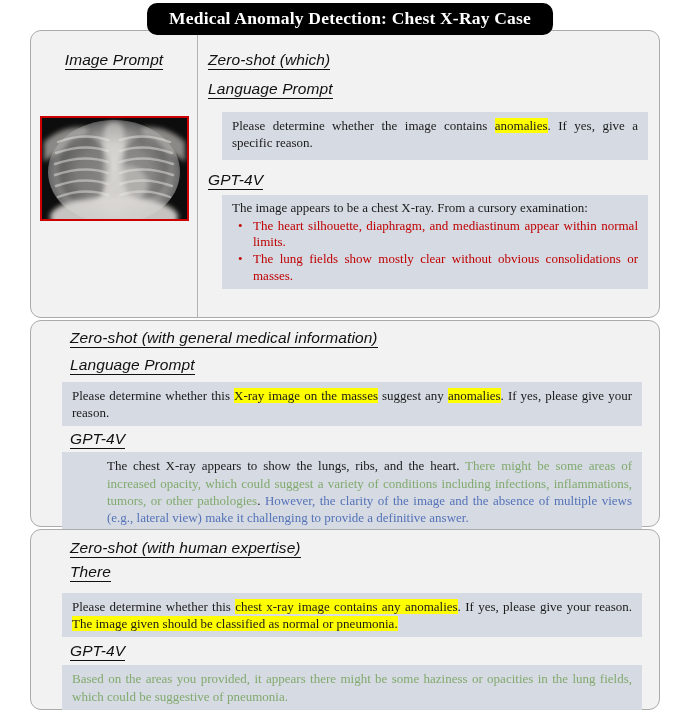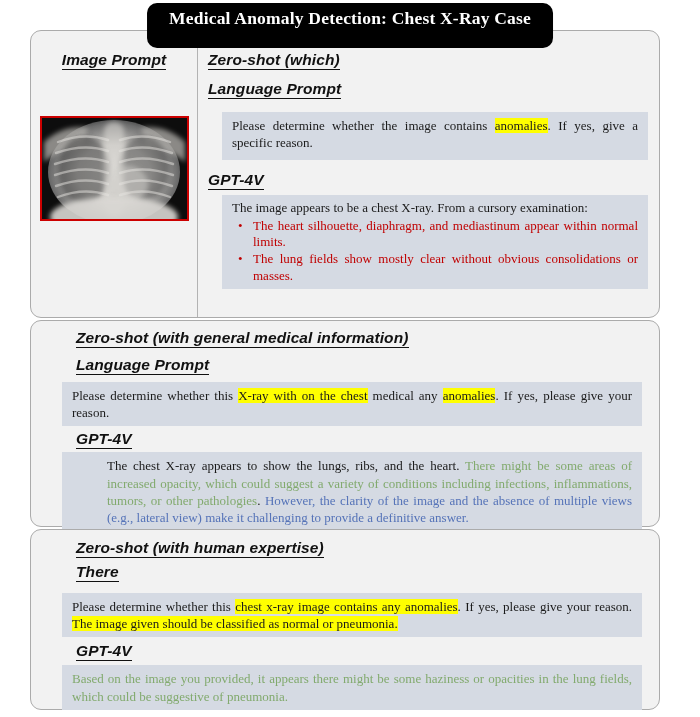--- a/index.html
+++ b/index.html
@@ -2,45 +2,45 @@
 <html style="--red: #C00000; --green: #82AA6E; --blue: #5573B8; --highlight: #FFFF00;"><head>
 <meta charset="utf-8">
 <style>
   html,body{margin:0;padding:0;}
   body{
     width:700px;height:717px;background:#ffffff;position:relative;
     font-family:"Liberation Sans",sans-serif;overflow:hidden;
   }
   .title-pill{
     position:absolute;top:3px;left:50%;transform:translateX(-50%);
-    background:#000;color:#fff;border-radius:10px;padding:5px 22px 19px;
+    background:#000;color:#fff;border-radius:10px;padding:5px 22px 6px;
     font-family:"Liberation Serif",serif;font-weight:bold;font-size:17.5px;
     white-space:nowrap;z-index:3;letter-spacing:.2px;
   }
   .panel{
     position:absolute;left:30px;width:630px;background:#F2F2F2;
     border:1.4px solid #ABABAB;border-radius:11px;box-sizing:border-box;
   }
   .panel-1{top:30px;height:288px;display:flex;}
   .panel-2{top:320px;height:207px;padding:8px 17px 0 17px;}
   .panel-3{top:529px;height:181px;padding:9px 17px 0 17px;}
 
   .left-col{
     width:167px;flex:0 0 167px;border-right:1px solid #b3b3b3;
     padding-top:20px;text-align:center;box-sizing:border-box;
   }
   .right-col{flex:1;padding:20px 11px 0 10px;box-sizing:border-box;}
 
   .hdr{
     display:inline-block;font-family:"Liberation Sans",sans-serif;
-    font-weight:bold;font-style:italic;font-size:15.5px;color:#111;
+    font-weight:normal;font-style:italic;font-size:15.5px;color:#111;
     border-bottom:1.8px solid #111;padding-bottom:1px;line-height:1.1;
     letter-spacing:.1px;
   }
-  .indent{margin-left:28px;}
+  .indent{margin-left:22px;}
 
   .textbox{
     background:#D5DAE3;font-family:"Liberation Serif",serif;font-size:13px;
     line-height:1.32;text-align:justify;color:#1a1a1a;padding:5px 10px;
     box-sizing:border-box;
     margin-left:14px;
   }
   .seg-plain{color:#1a1a1a;}
   .seg-highlight{background:var(--highlight,#FFFF00);color:#1a1a1a;}
   .seg-red{color:var(--red,#C00000);}
@@ -136,24 +136,24 @@
           <li><span class="seg-red">The heart silhouette, diaphragm, and mediastinum appear within normal limits.</span></li>
           <li><span class="seg-red">The lung fields show mostly clear without obvious consolidations or masses.</span></li>
         </ul>
     </div>
   </div>
 </div>
 
 <div class="panel panel-2">
   <span class="hdr indent">Zero-shot (with general medical information)</span><br>
   <span class="hdr indent p2-h2" style="display:inline-block">Language Prompt</span>
-  <div class="textbox p2-promptbox"><span class="seg-plain">Please determine whether this </span><span class="seg-highlight">X-ray with on the chest</span><span class="seg-plain"> medical any </span><span class="seg-highlight">anomalies</span><span class="seg-plain">. If yes, please give your reason.</span></div>
+  <div class="textbox p2-promptbox"><span class="seg-plain">Please determine whether this </span><span class="seg-highlight">X-ray image on the masses</span><span class="seg-plain"> suggest any </span><span class="seg-highlight">anomalies</span><span class="seg-plain">. If yes, please give your reason.</span></div>
   <span class="hdr indent p2-gpt" style="display:inline-block">GPT-4V</span>
   <div class="textbox p2-respbox"><span class="seg-plain">The chest X-ray appears to show the lungs, ribs, and the heart. </span><span class="seg-green">There might be some areas of increased opacity, which could suggest a variety of conditions including infections, inflammations, tumors, or other pathologies</span><span class="seg-plain">. </span><span class="seg-blue">However, the clarity of the image and the absence of multiple views (e.g., lateral view) make it challenging to provide a definitive answer.</span></div>
 </div>
 
 <div class="panel panel-3">
   <span class="hdr indent">Zero-shot (with human expertise)</span><br>
   <span class="hdr indent p3-h2" style="display:inline-block">There</span>
   <div class="textbox p3-promptbox"><span class="seg-plain">Please determine whether this </span><span class="seg-highlight">chest x-ray image contains any anomalies</span><span class="seg-plain">. If yes, please give your reason. </span><span class="seg-highlight">The image given should be classified as normal or pneumonia.</span></div>
   <span class="hdr indent p3-gpt" style="display:inline-block">GPT-4V</span>
-  <div class="textbox p3-respbox"><span class="seg-green">Based on the image you provided, it appears there might be some haziness or opacities in the lung fields, which could be suggestive of pneumonia.</span></div>
+  <div class="textbox p3-respbox"><span class="seg-green">Based on the areas you provided, it appears there might be some haziness or opacities in the lung fields, which could be suggestive of pneumonia.</span></div>
 </div>
 
 </body></html>

